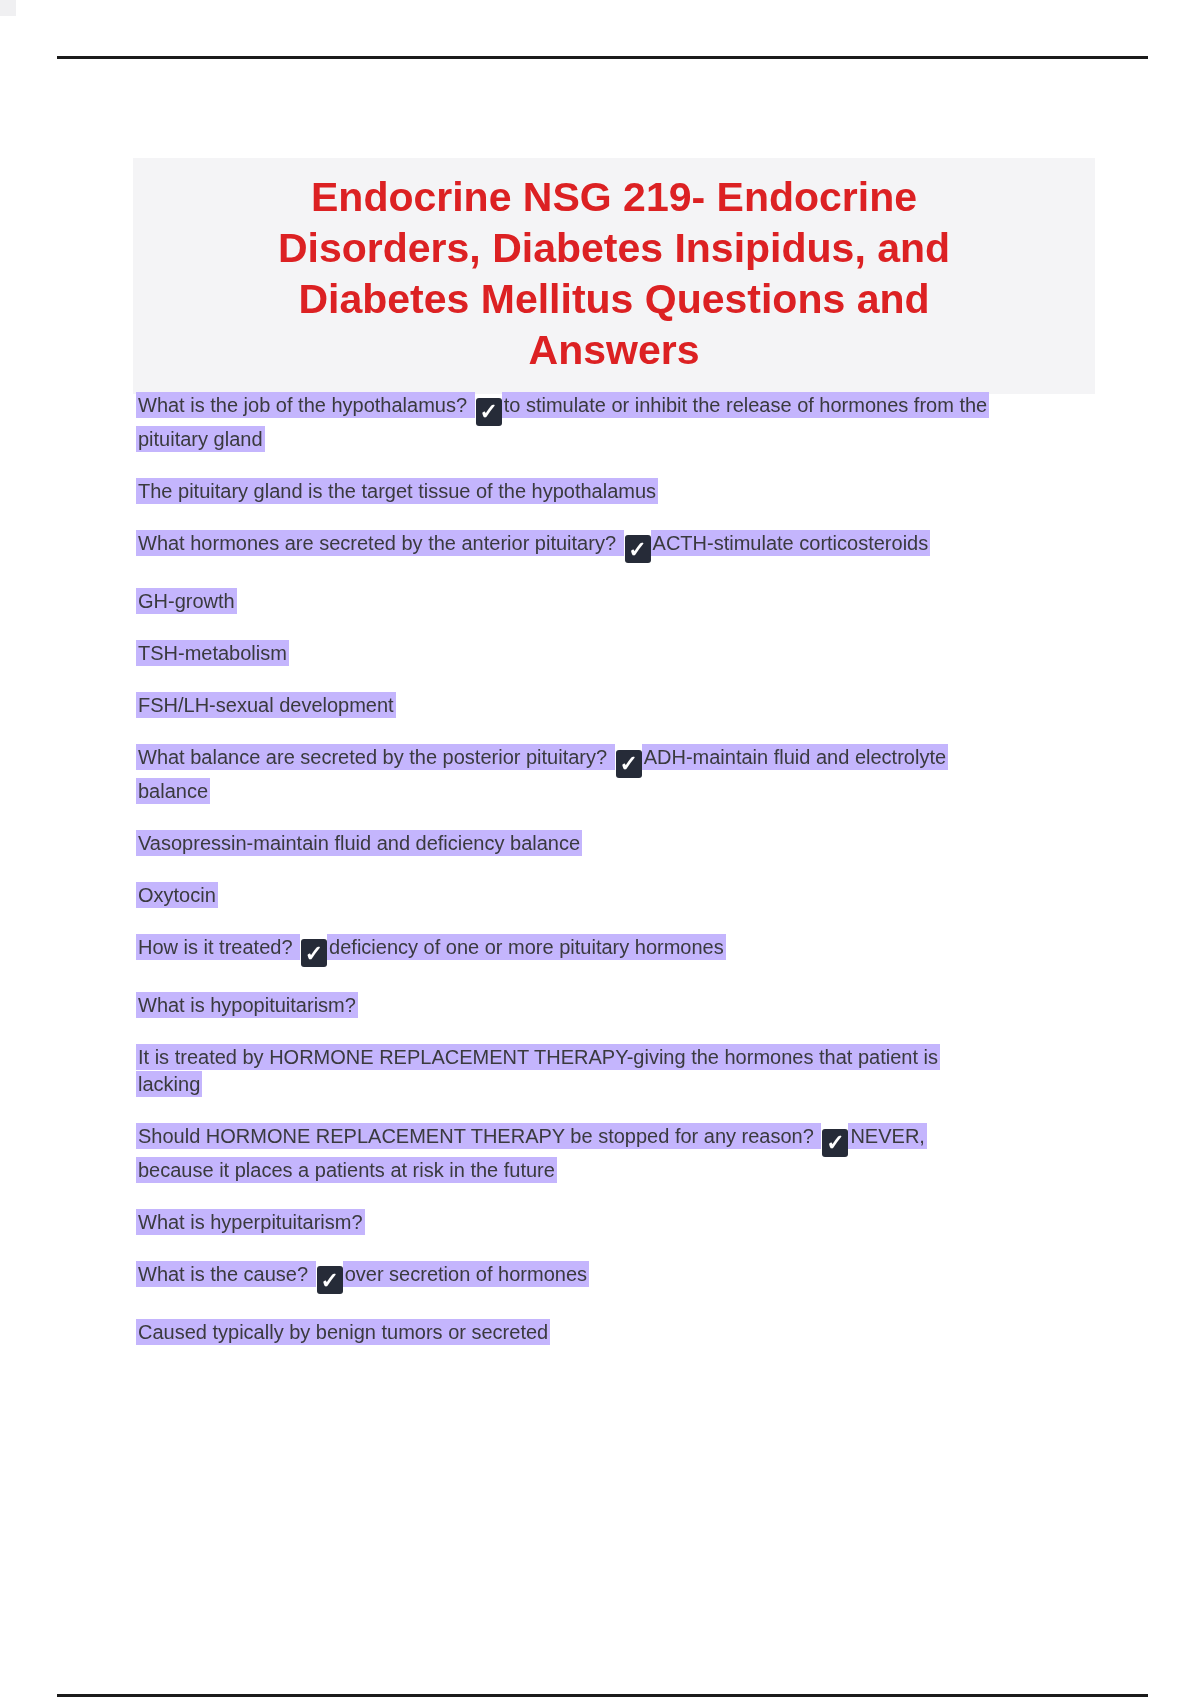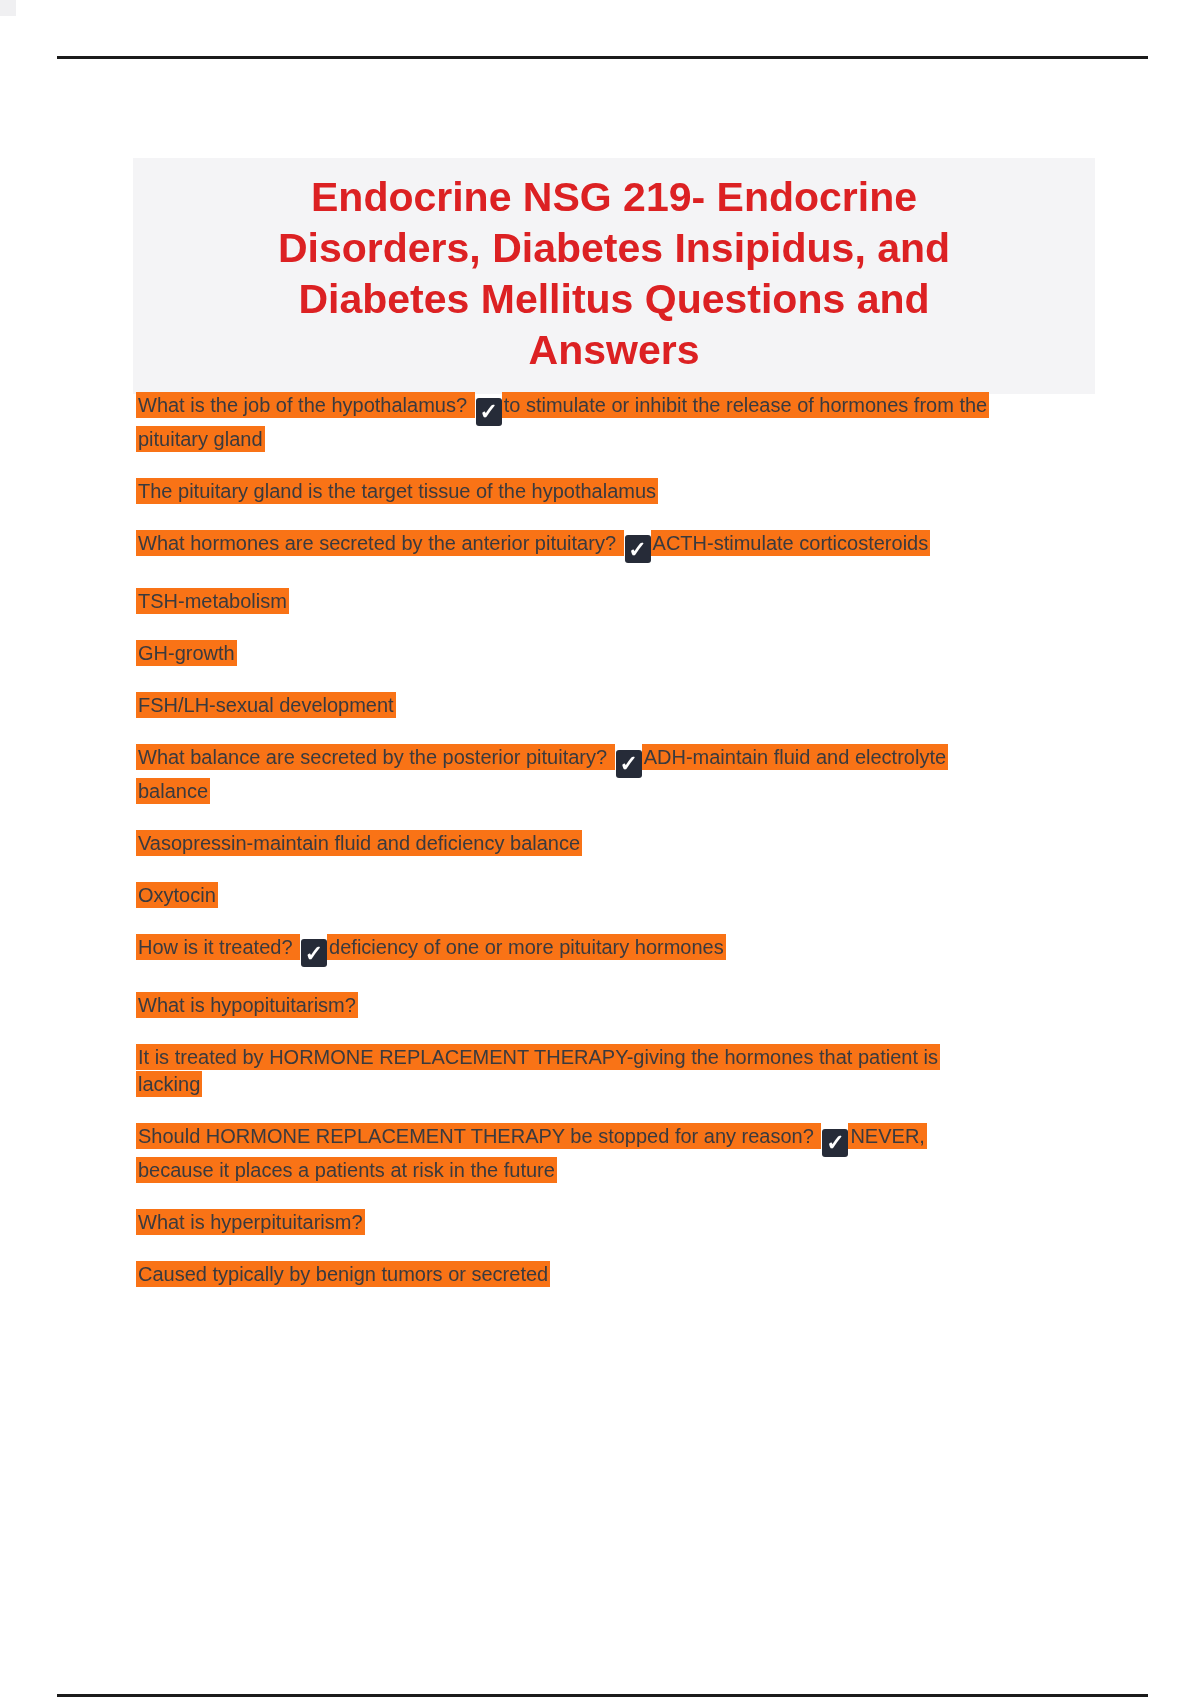--- a/index.html
+++ b/index.html
@@ -49,21 +49,21 @@
     top: 392px;
     width: 858px;
   }
   .qa {
     margin: 0 0 25px 0;
     font-size: 20px;
     line-height: 27px;
     color: #3a3a3e;
   }
   .hl {
-    background: #f97316;
+    background: #c4b5fd;
     padding: 2px 2px;
     -webkit-box-decoration-break: clone;
     box-decoration-break: clone;
   }
   .check {
     display: inline-flex;
     width: 26px;
     height: 28px;
     background: #262b38;
     color: #ffffff;
@@ -84,28 +84,29 @@
   <div class="rule rule-top"></div>
 
   <div class="title-block">
     <div class="title-text">Endocrine NSG 219- Endocrine Disorders, Diabetes Insipidus, and Diabetes Mellitus Questions and Answers</div>
   </div>
 
   <div class="qa-list">
       <p class="qa"><span class="hl">What is the job of the hypothalamus? </span><span class="check">✓</span><span class="hl">to stimulate or inhibit the release of hormones from the pituitary gland</span></p>
       <p class="qa"><span class="hl">The pituitary gland is the target tissue of the hypothalamus</span></p>
       <p class="qa"><span class="hl">What hormones are secreted by the anterior pituitary? </span><span class="check">✓</span><span class="hl">ACTH-stimulate corticosteroids</span></p>
+      <p class="qa"><span class="hl">GH-growth</span></p>
       <p class="qa"><span class="hl">TSH-metabolism</span></p>
-      <p class="qa"><span class="hl">GH-growth</span></p>
       <p class="qa"><span class="hl">FSH/LH-sexual development</span></p>
       <p class="qa"><span class="hl">What balance are secreted by the posterior pituitary? </span><span class="check">✓</span><span class="hl">ADH-maintain fluid and electrolyte balance</span></p>
       <p class="qa"><span class="hl">Vasopressin-maintain fluid and deficiency balance</span></p>
       <p class="qa"><span class="hl">Oxytocin</span></p>
       <p class="qa"><span class="hl">How is it treated? </span><span class="check">✓</span><span class="hl">deficiency of one or more pituitary hormones</span></p>
       <p class="qa"><span class="hl">What is hypopituitarism?</span></p>
       <p class="qa"><span class="hl">It is treated by HORMONE REPLACEMENT THERAPY-giving the hormones that patient is lacking</span></p>
       <p class="qa"><span class="hl">Should HORMONE REPLACEMENT THERAPY be stopped for any reason? </span><span class="check">✓</span><span class="hl">NEVER, because it places a patients at risk in the future</span></p>
       <p class="qa"><span class="hl">What is hyperpituitarism?</span></p>
+      <p class="qa"><span class="hl">What is the cause? </span><span class="check">✓</span><span class="hl">over secretion of hormones</span></p>
       <p class="qa"><span class="hl">Caused typically by benign tumors or secreted</span></p>
     </div>
 
   <div class="rule rule-bottom"></div>
 </div>
 
 </body></html>

